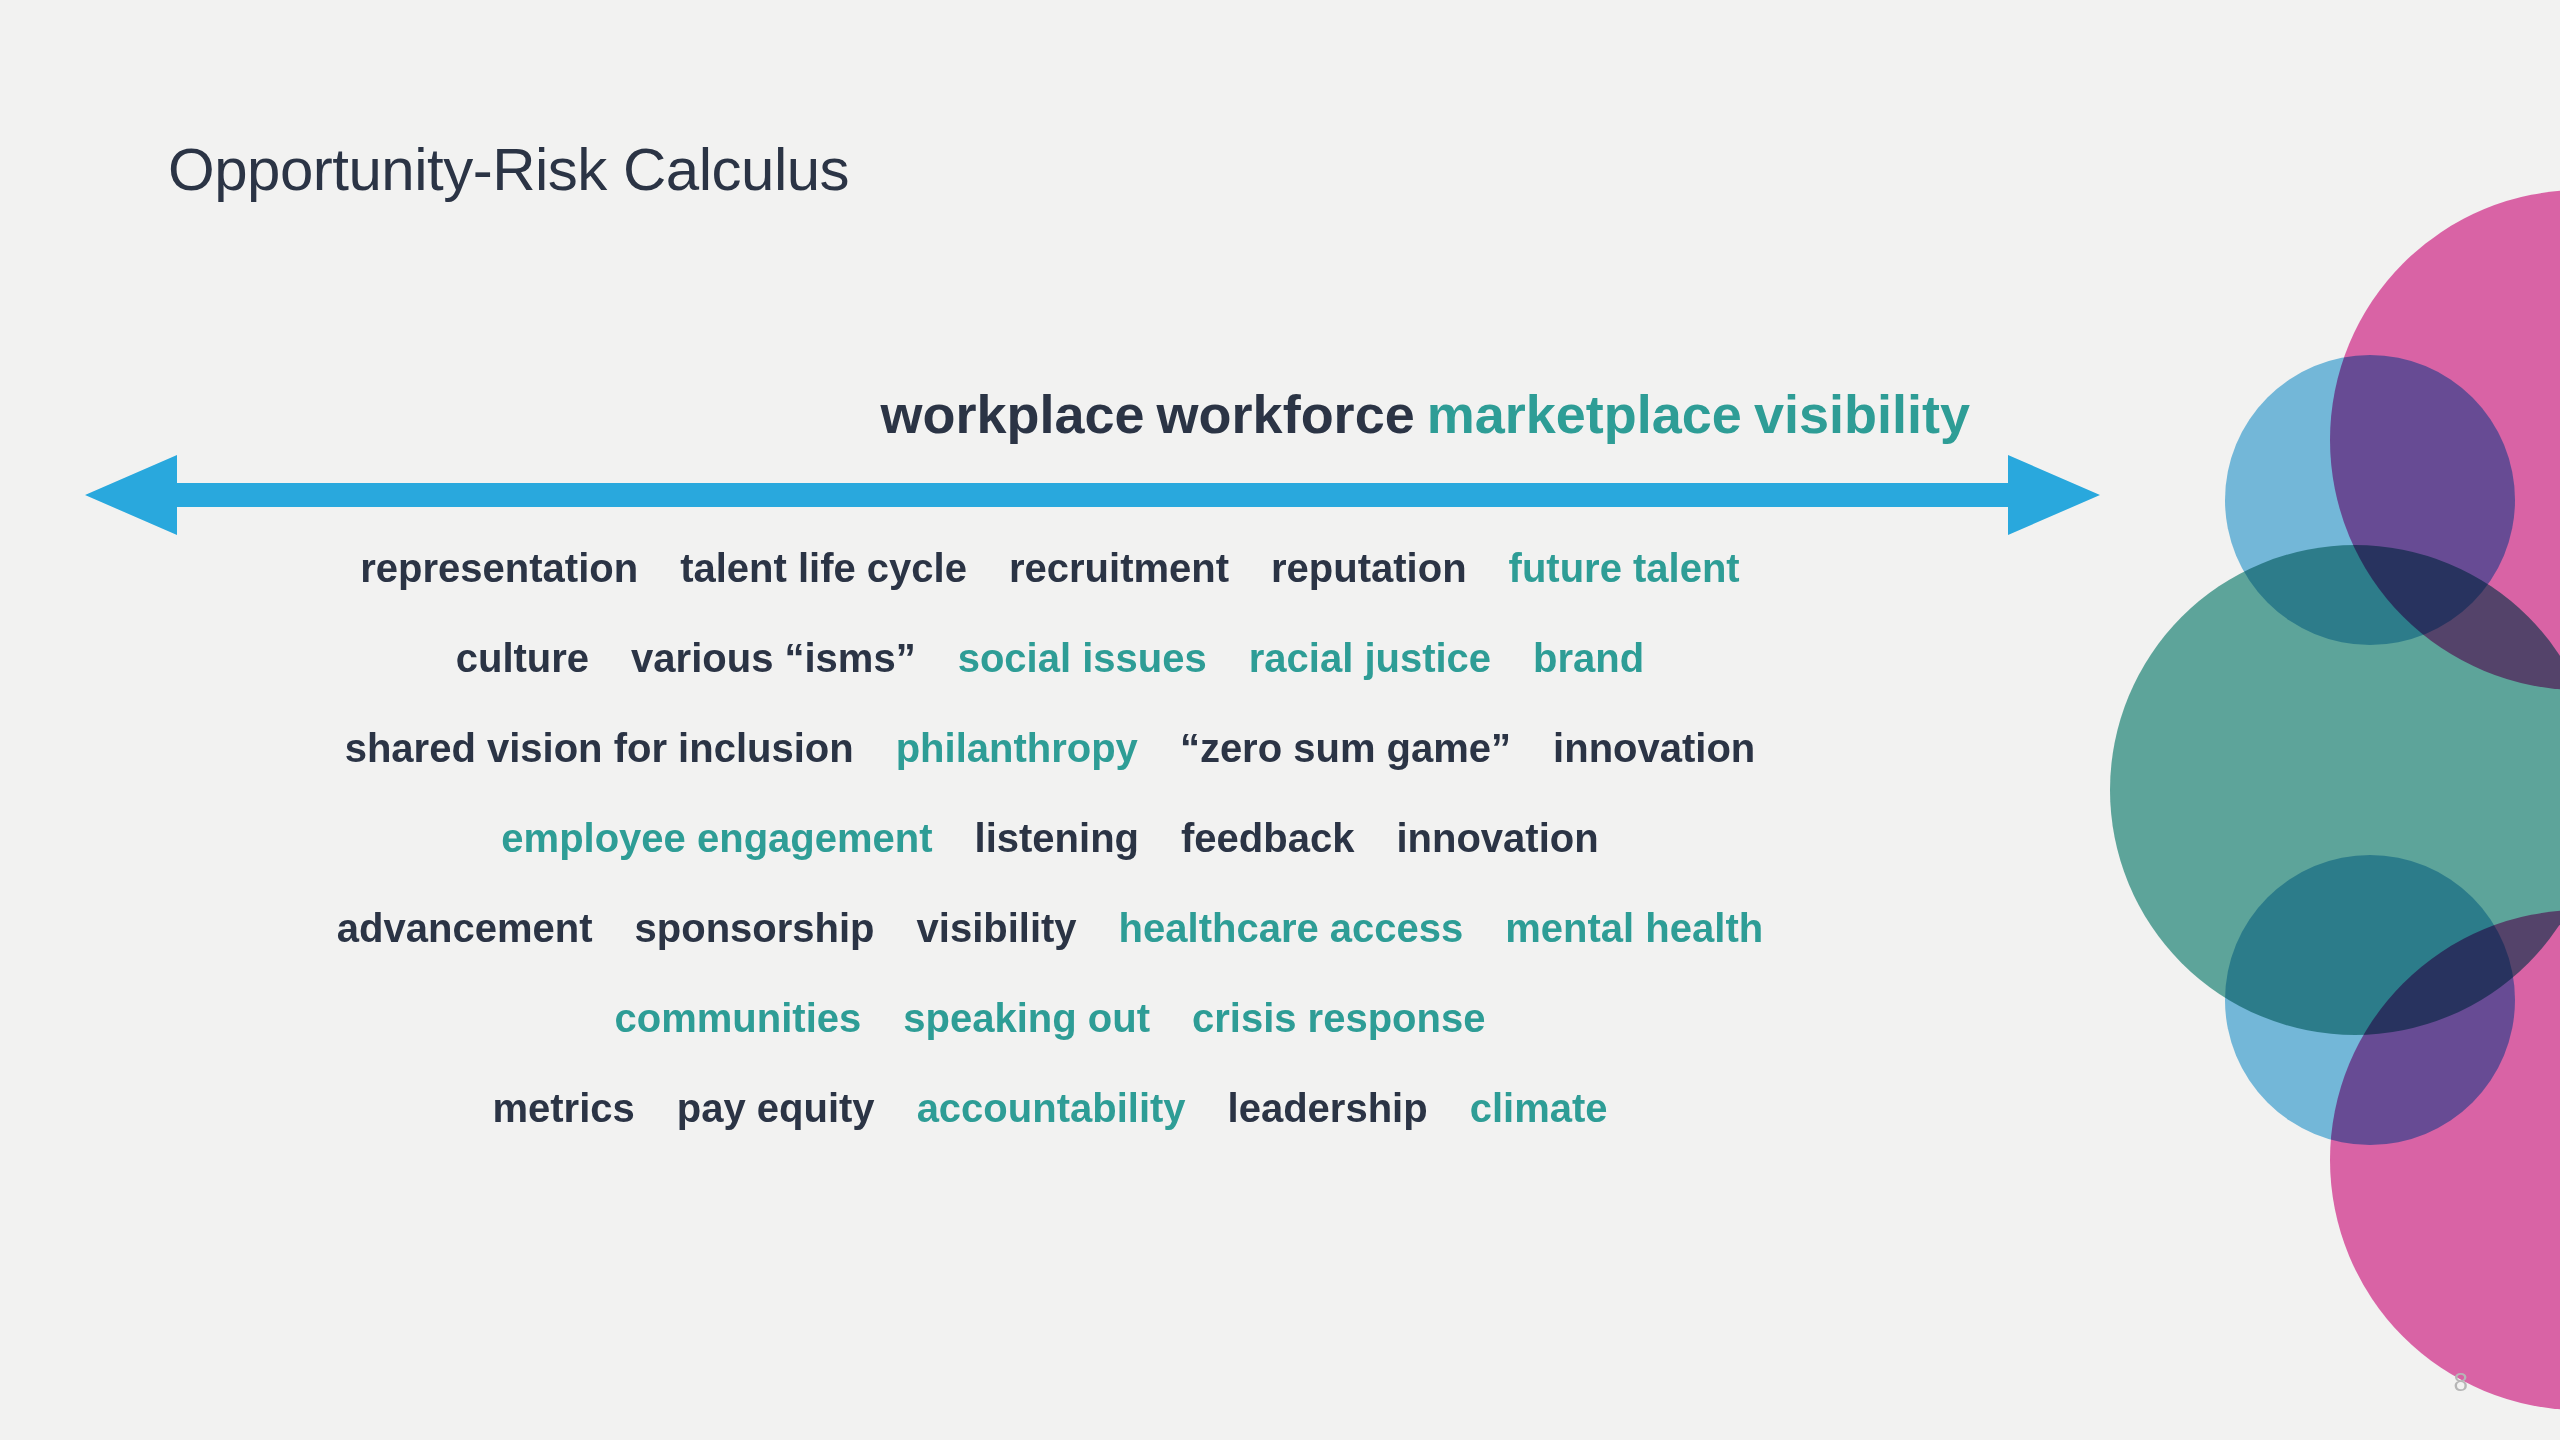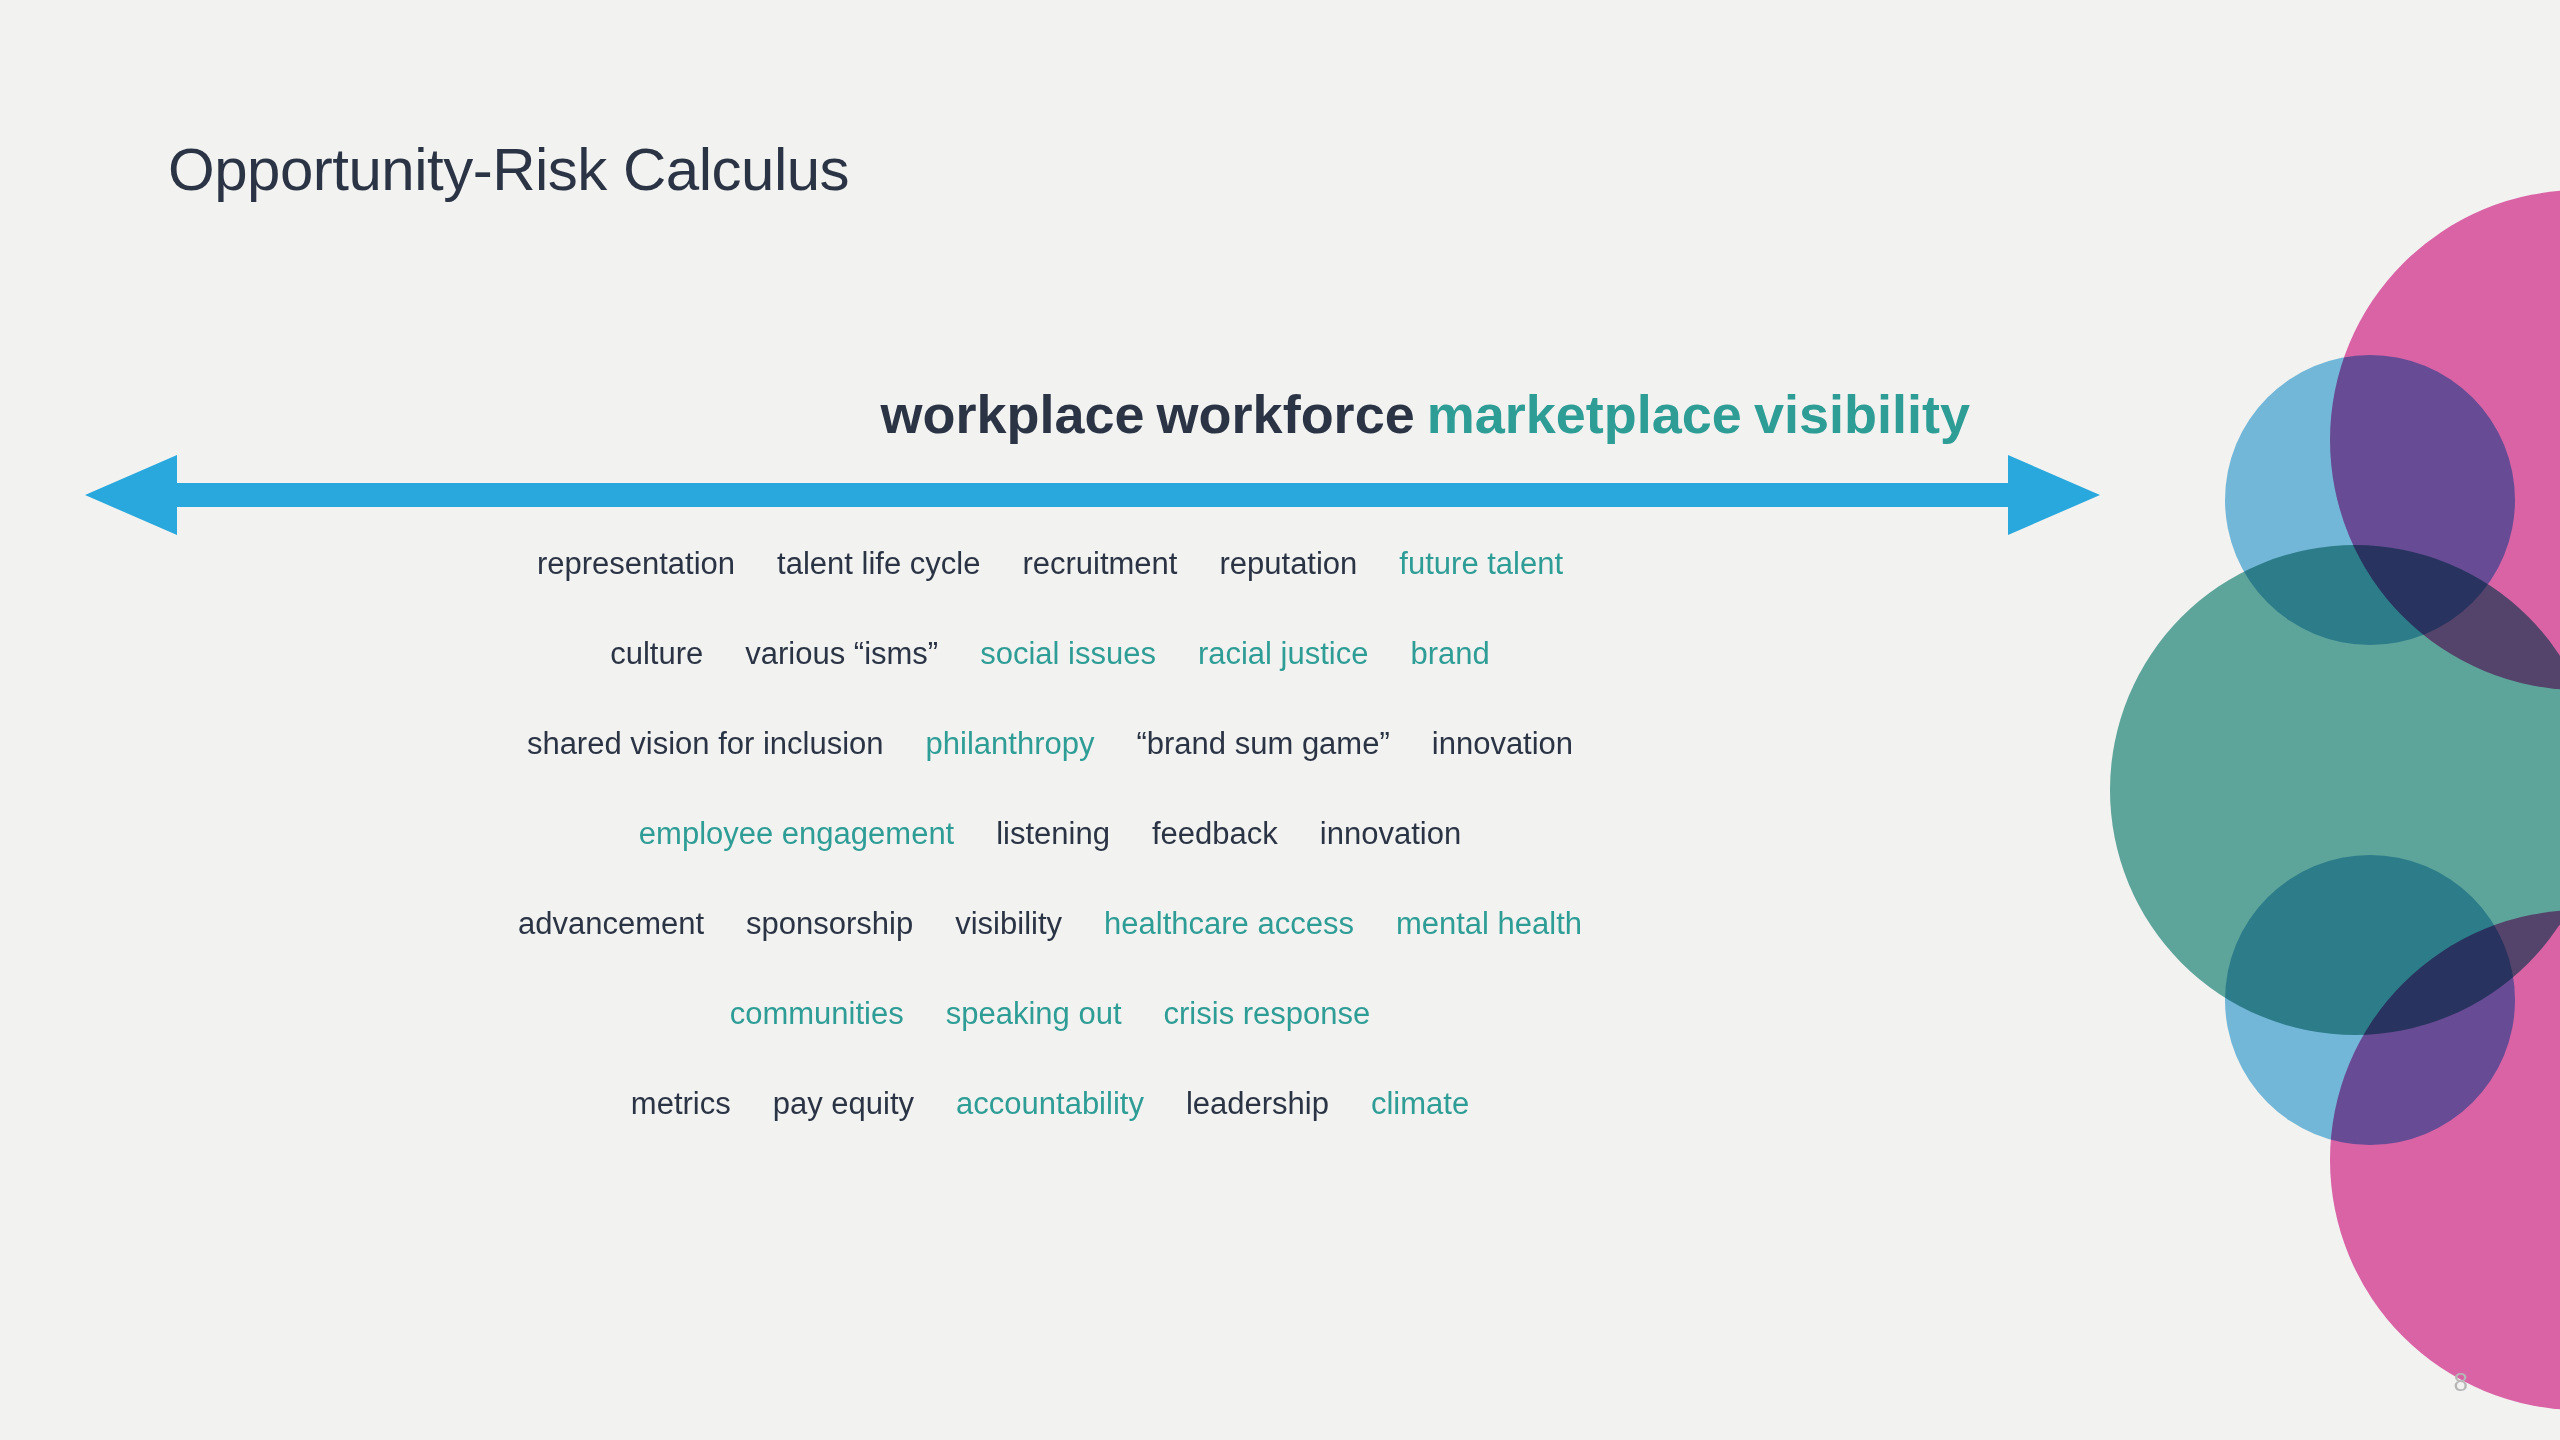--- a/index.html
+++ b/index.html
@@ -77,23 +77,24 @@
     width: 1500px;
   }
   .wordrow {
     display: flex;
     justify-content: center;
     align-items: baseline;
     height: 90px;
     gap: 42px;
   }
   .word {
-    font-size: 31px;
+    font-size: 40px;
     white-space: nowrap;
     line-height: 1;
+    font-weight: bold;
   }
   .w-dark  { color: #2b3445; }
   .w-teal  { color: #2e9d96; }
 
   
   #slidenum {
     position: absolute;
     right: 92px;
     bottom: 42px;
     font-size: 26px;
@@ -137,21 +138,21 @@
       <div class="wordrow">
         <span class="word w-dark" style="color: rgb(43, 52, 69);">culture</span>
         <span class="word w-dark" style="color: rgb(43, 52, 69);">various “isms”</span>
         <span class="word w-teal" style="color: rgb(46, 157, 150);">social issues</span>
         <span class="word w-teal" style="color: rgb(46, 157, 150);">racial justice</span>
         <span class="word w-teal" style="color: rgb(46, 157, 150);">brand</span>
       </div>
       <div class="wordrow">
         <span class="word w-dark" style="color: rgb(43, 52, 69);">shared vision for inclusion</span>
         <span class="word w-teal" style="color: rgb(46, 157, 150);">philanthropy</span>
-        <span class="word w-dark" style="color: rgb(43, 52, 69);">“brand sum game”</span>
+        <span class="word w-dark" style="color: rgb(43, 52, 69);">“zero sum game”</span>
         <span class="word w-dark" style="color: rgb(43, 52, 69);">innovation</span>
       </div>
       <div class="wordrow">
         <span class="word w-teal" style="color: rgb(46, 157, 150);">employee engagement</span>
         <span class="word w-dark" style="color: rgb(43, 52, 69);">listening</span>
         <span class="word w-dark" style="color: rgb(43, 52, 69);">feedback</span>
         <span class="word w-dark" style="color: rgb(43, 52, 69);">innovation</span>
       </div>
       <div class="wordrow">
         <span class="word w-dark" style="color: rgb(43, 52, 69);">advancement</span>

